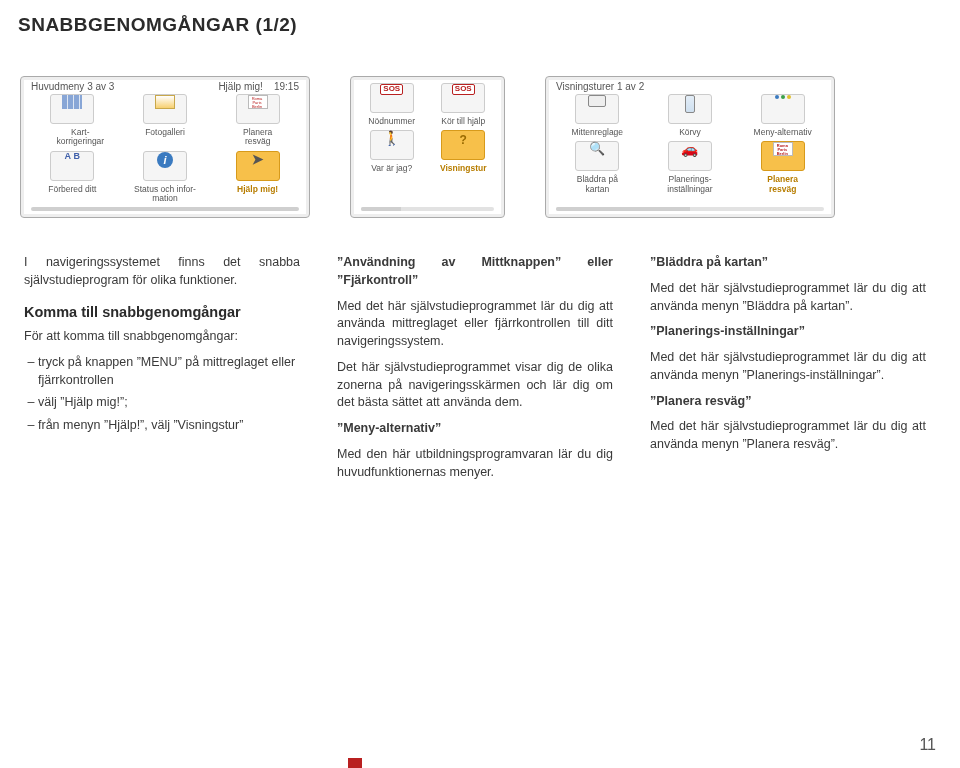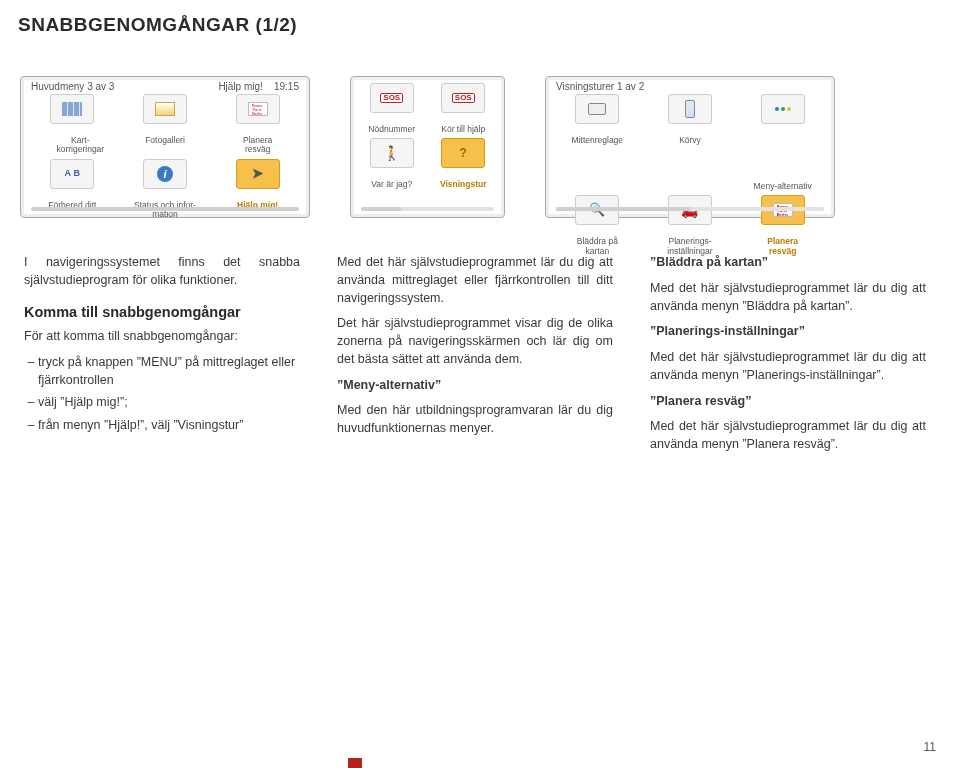--- a/index.html
+++ b/index.html
@@ -62,23 +62,23 @@
     color: #555;
     line-height: 1.1;
     text-align: center;
   }
   .tile .icon {
     width: 44px;
     height: 30px;
     background: #f5f5f5;
     border: 1px solid #ccc;
     border-radius: 3px;
-    margin-bottom: 12px;
-    display: flex;
-    align-items: center;
+    margin-bottom: 4px;
+    display: flex;
+    align-items: flex-start;
     justify-content: center;
     font-size: 10px;
   }
   .tile.highlight .icon { background: #f7c04a; border-color: #d79a1b; }
   .tile.highlight { color: #b77d00; font-weight: bold; }
 
   .progress {
     position: absolute;
     left: 10px; right: 10px; bottom: 6px;
     height: 4px;
@@ -106,21 +106,21 @@
   }
   .col p { margin-bottom: 8px; text-align: justify; }
   .col .quoted { font-weight: bold; }
   .col ul { margin: 0 0 8px 0; padding-left: 14px; }
   .col li { margin-bottom: 5px; list-style: "– "; }
 
   .page-number {
     position: absolute;
     right: 24px;
     bottom: 14px;
-    font-size: 12px;
+    font-size: 16px;
     color: #555;
   }
 
   .red-block {
     position: absolute;
     left: 348px;
     bottom: 0;
     width: 14px;
     height: 10px;
     background: #b92020;
@@ -263,21 +263,21 @@
           <span style="white-space: pre-line;">Körvy</span>
         </div>
         <div class="tile">
           <div class="icon">
             <span class="dots-glyph">
               <span></span>
               <span></span>
               <span></span>
             </span>
           </div>
-          <span style="white-space: pre-line; margin-top: 46px;">Meny-alternativ</span>
+          <span style="white-space: pre-line;">Meny-alternativ</span>
         </div>
         <div class="tile">
           <div class="icon">
             <span class="map-glyph">🔍</span>
           </div>
           <span style="white-space: pre-line;">Bläddra på
 kartan</span>
         </div>
         <div class="tile">
           <div class="icon">
@@ -307,20 +307,21 @@
     <h2>Komma till snabbgenomgångar</h2>
     <p>För att komma till snabbgenomgångar:</p>
     <ul>
       <li>tryck på knappen ”MENU” på mittreglaget eller fjärrkontrollen</li>
       <li>välj ”Hjälp mig!”;</li>
       <li>från menyn ”Hjälp!”, välj ”Visningstur”</li>
     </ul>
   </div>
 
   <div class="col">
+    <p class="quoted">”Användning av Mittknappen” eller ”Fjärkontroll”</p>
     <p>Med det här självstudieprogrammet lär du dig att använda mittreglaget eller fjärrkontrollen till ditt navigeringssystem.</p>
     <p>Det här självstudieprogrammet visar dig de olika zonerna på navigeringsskärmen och lär dig om det bästa sättet att använda dem.</p>
     <p class="quoted">”Meny-alternativ”</p>
     <p>Med den här utbildningsprogramvaran lär du dig huvudfunktionernas menyer.</p>
   </div>
 
   <div class="col">
     <p class="quoted">”Bläddra på kartan”</p>
     <p>Med det här självstudieprogrammet lär du dig att använda menyn ”Bläddra på kartan”.</p>
     <p class="quoted">”Planerings-inställningar”</p>

